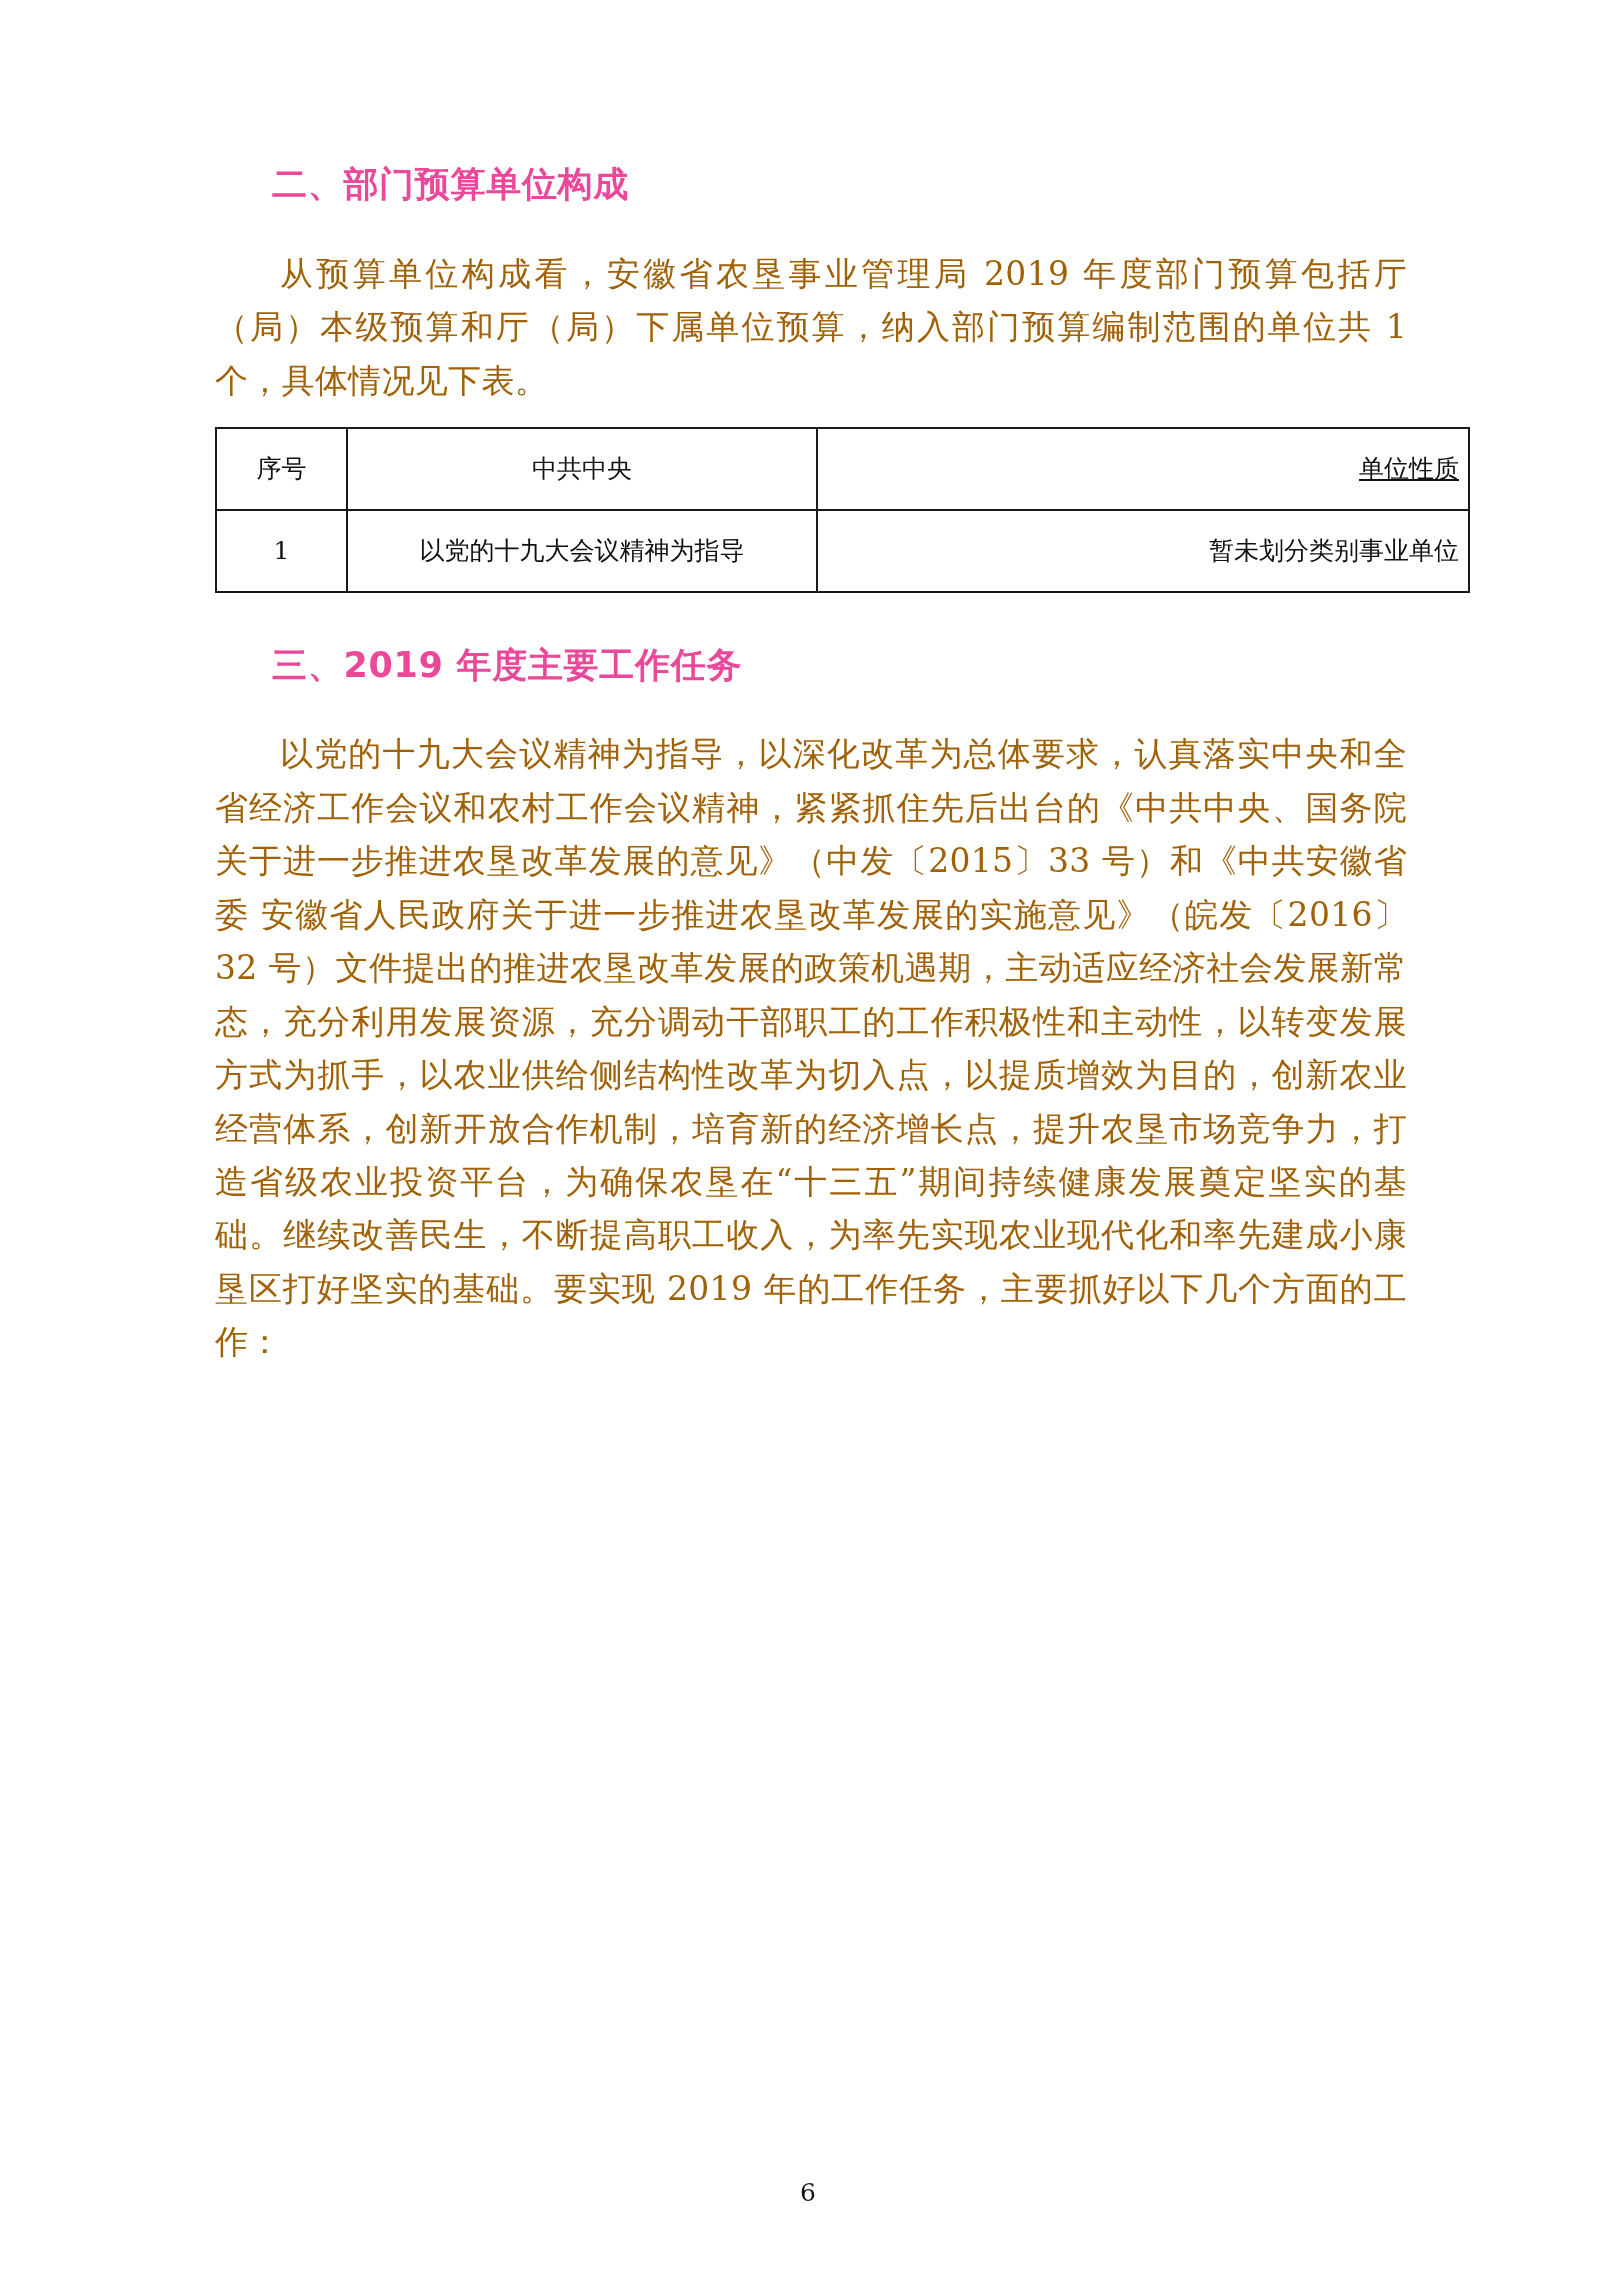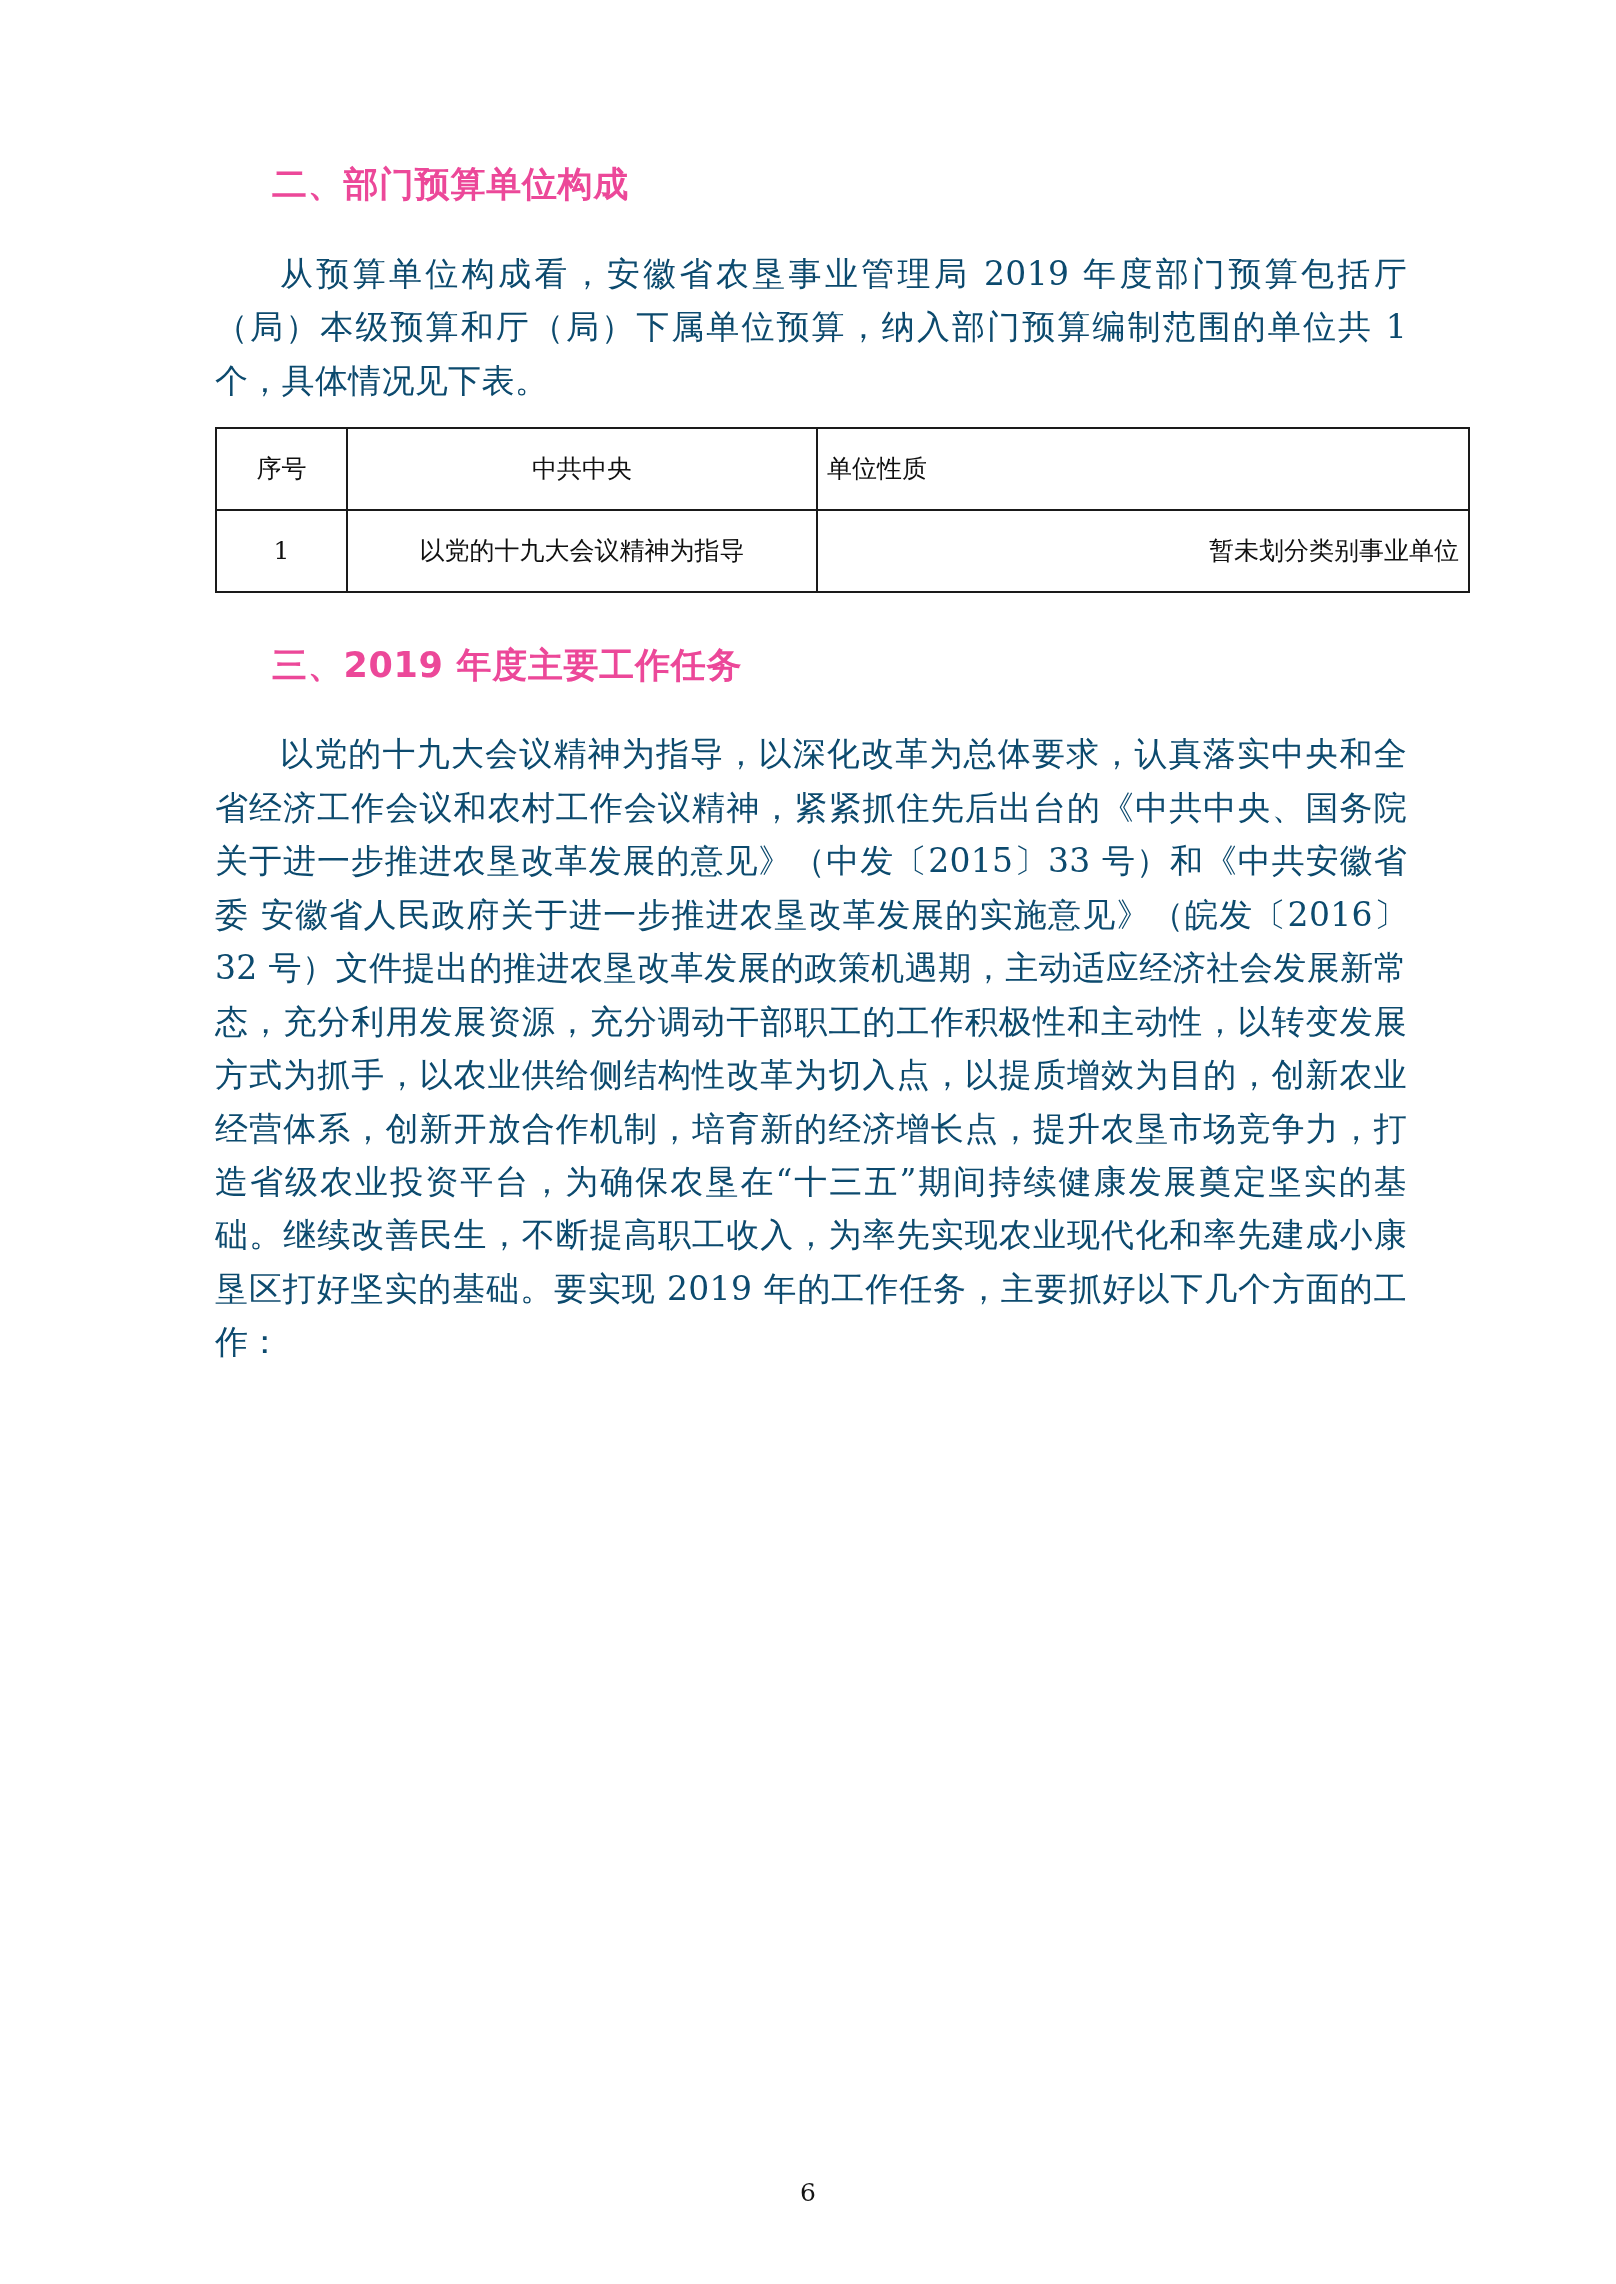--- a/index.html
+++ b/index.html
@@ -44,42 +44,42 @@
 
   
   p.body-par {
     font-size: 33px;
     line-height: 1.62;
     margin: 0;
     text-align: justify;
     text-justify: inter-ideograph;
     letter-spacing: 0.3px;
     text-indent: 65px;
-    color: #0c4a6e;
+    color: #a16207;
   }
 
   
   table.unit-table {
     border-collapse: collapse;
     width: 1192px;
     margin: 19.5px 0 0 0;
     table-layout: fixed;
   }
   table.unit-table td, table.unit-table th {
     border: 2px solid #1a1a1a;
     font-size: 25px;
     font-family: "DejaVu Serif", "Liberation Serif", serif;
     font-weight: normal;
     padding: 21px 9px;
     height: 38px;
     color: #101010;
   }
   table.unit-table th.c0, table.unit-table td.c0 { width: 111px; text-align: center; }
   table.unit-table th.c1, table.unit-table td.c1 { width: 450px; text-align: center; }
-  table.unit-table th.c2 { width: 632px; text-align: left; }
+  table.unit-table th.c2 { width: 632px; text-align: right; text-decoration: underline; }
   table.unit-table td.c2 { width: 632px; text-align: right; padding-left: 13px; }
 
   .page-number {
     position: absolute;
     left: 0; right: 0;
     bottom: 77px;
     text-align: center;
     font-size: 25px;
     font-family: "DejaVu Serif", "Liberation Serif", serif;
     color: #141414;

